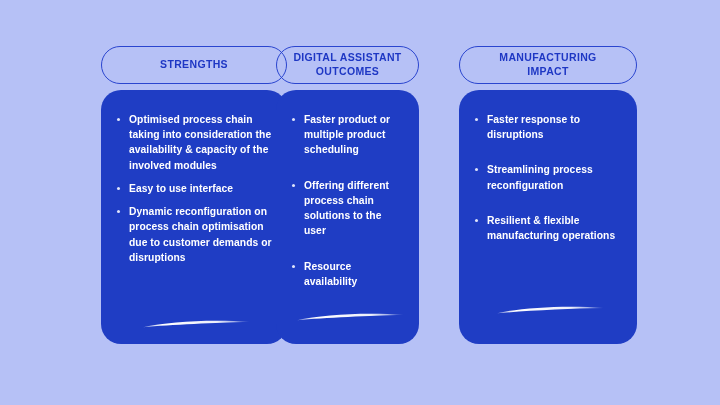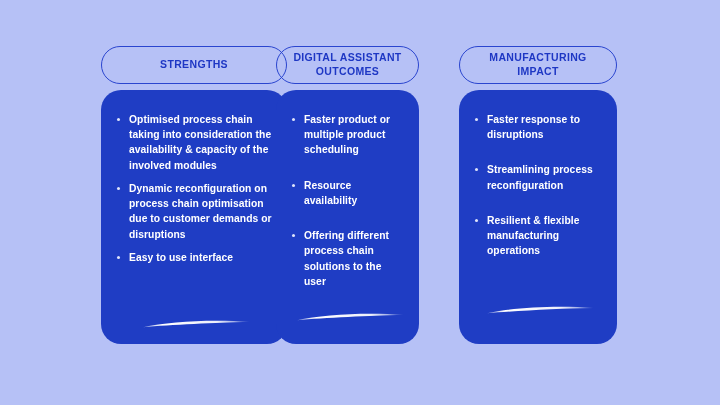--- a/index.html
+++ b/index.html
@@ -121,22 +121,22 @@
 
   <div class="column" style="left:101px; width:186px;">
 
     <div class="pill">
       <span class="pill-label">STRENGTHS</span>
     </div>
 
     <div class="card">
       <ul class="bullets">
         <li class="bullet">Optimised process chain taking into consideration the availability &amp; capacity of the involved modules</li>
+        <li class="bullet">Easy to use interface</li>
         <li class="bullet">Dynamic reconfiguration on process chain optimisation due to customer demands or disruptions</li>
-        <li class="bullet">Easy to use interface</li>
       </ul>
 
       <div class="swoosh" style="top:228px;">
         <svg viewBox="0 0 108 14" preserveAspectRatio="none" aria-hidden="true">
           <defs>
             <linearGradient id="sw1" x1="0" y1="0" x2="1" y2="0">
               <stop offset="0" stop-color="#ffffff" stop-opacity="0.55"></stop>
               <stop offset="0.18" stop-color="#ffffff" stop-opacity="1"></stop>
               <stop offset="0.70" stop-color="#ffffff" stop-opacity="0.92"></stop>
               <stop offset="1" stop-color="#ffffff" stop-opacity="0.30"></stop>
@@ -151,41 +151,41 @@
   <div class="column" style="left:276px; width:143px;">
 
     <div class="pill">
       <span class="pill-label">DIGITAL ASSISTANT
 OUTCOMES</span>
     </div>
 
     <div class="card">
       <ul class="bullets gap-wide">
         <li class="bullet">Faster product or multiple product scheduling</li>
+        <li class="bullet">Offering different process chain solutions to the user</li>
         <li class="bullet">Resource availability</li>
-        <li class="bullet">Offering different process chain solutions to the user</li>
       </ul>
 
       <div class="swoosh" style="top:221px;">
         <svg viewBox="0 0 108 14" preserveAspectRatio="none" aria-hidden="true">
           <defs>
             <linearGradient id="sw2" x1="0" y1="0" x2="1" y2="0">
               <stop offset="0" stop-color="#ffffff" stop-opacity="0.55"></stop>
               <stop offset="0.18" stop-color="#ffffff" stop-opacity="1"></stop>
               <stop offset="0.70" stop-color="#ffffff" stop-opacity="0.92"></stop>
               <stop offset="1" stop-color="#ffffff" stop-opacity="0.30"></stop>
             </linearGradient>
           </defs>
           <path d="M1 9.2 C 26 3.4, 74 0.9, 107 4.1 C 74 4.6, 28 7.0, 1 9.2 Z" fill="url(#sw2)"></path>
         </svg>
       </div>
     </div>
   </div>
 
-  <div class="column" style="left:459px; width:158px;">
+  <div class="column" style="left:459px; width:178px;">
 
     <div class="pill">
       <span class="pill-label">MANUFACTURING
 IMPACT</span>
     </div>
 
     <div class="card">
       <ul class="bullets gap-wide">
         <li class="bullet">Faster response to disruptions</li>
         <li class="bullet">Streamlining process reconfiguration</li>

